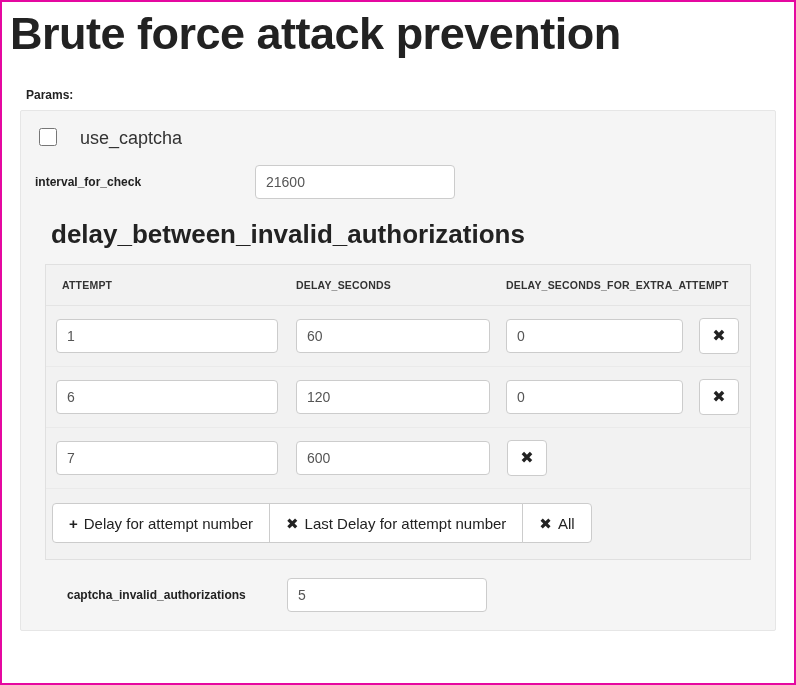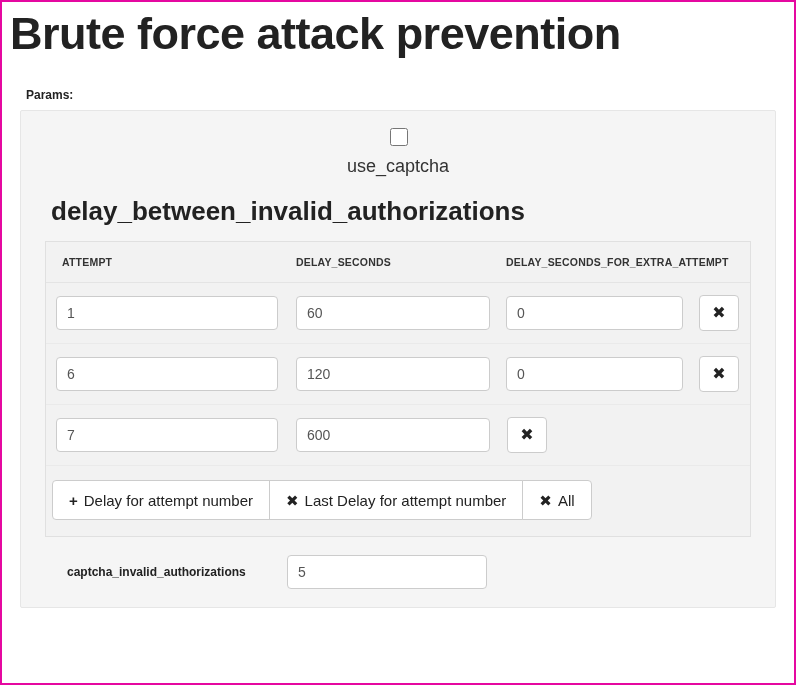--- a/index.html
+++ b/index.html
@@ -40,23 +40,22 @@
   }
   .form-row .lbl {
     flex: 0 0 220px;
     font-size: 12px;
     font-weight: 700;
     color: #222;
   }
   .check-row {
     display: flex;
     align-items: center;
-    gap: 6px;
+    gap: 20px;
     margin-bottom: 16px;
-    flex-direction: column;
   }
   .check-row label {
     font-size: 18px;
     color: #333;
     font-weight: 400;
     position: relative;
     top: 1px;
   }
   input[type="checkbox"].big {
     width: 18px;
@@ -164,20 +163,24 @@
 
 <div class="params-label">Params:</div>
 
 <div class="panel">
 
   <div class="check-row">
     <input type="checkbox" class="big" style="">
     <label>use_captcha</label>
   </div>
 
+  <div class="form-row">
+    <div class="lbl">interval_for_check</div>
+    <input type="text" class="field w-200" value="21600" style="">
+  </div>
 
   <div class="section-title">delay_between_invalid_authorizations</div>
 
   <div class="inner-panel">
     <div class="tbl-header">
       <div class="c1">ATTEMPT</div>
       <div class="c2">DELAY_SECONDS</div>
       <div class="c3">DELAY_SECONDS_FOR_EXTRA_ATTEMPT</div>
       <div class="c4"></div>
     </div>

